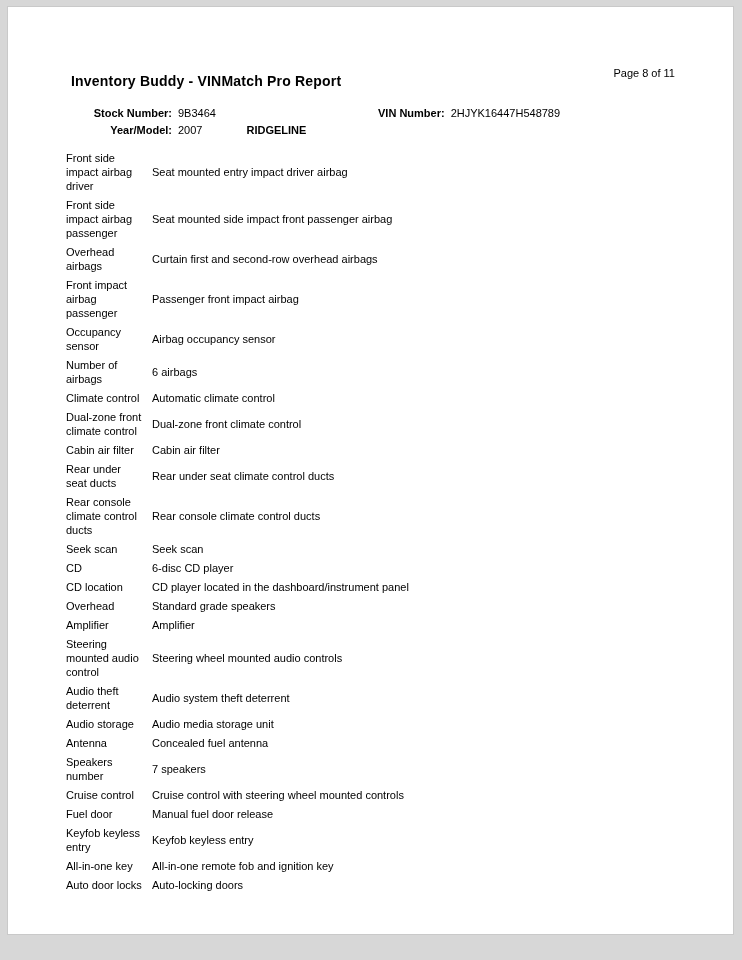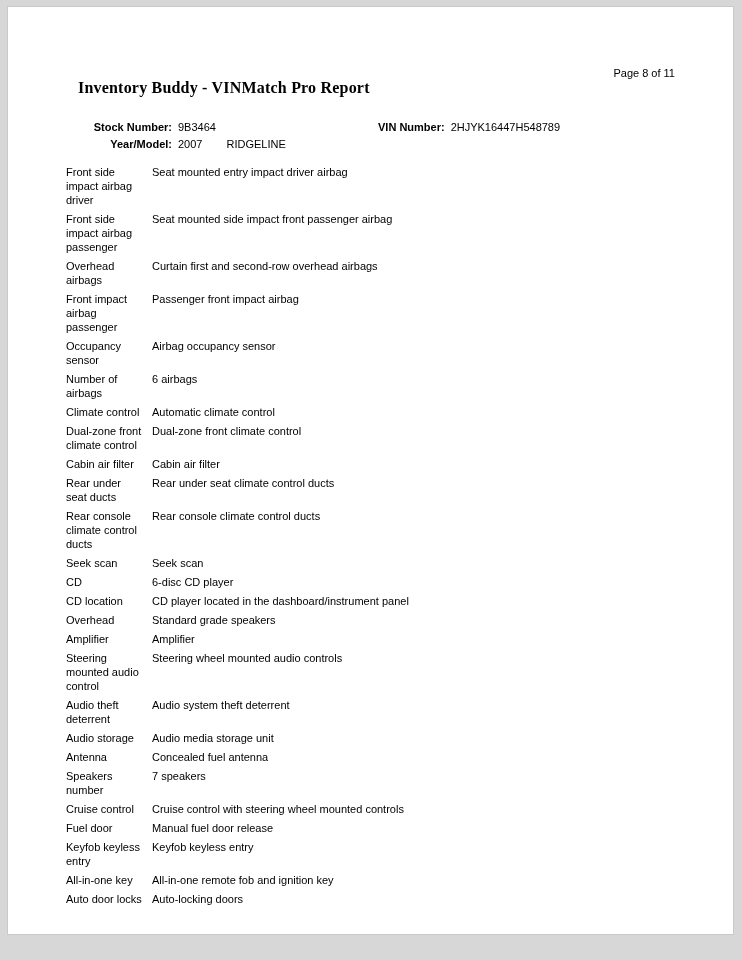--- a/index.html
+++ b/index.html
@@ -19,26 +19,25 @@
     background: #ffffff;
     border: 1px solid #c9c9c9;
     padding: 58px 58px 0 58px;
   }
   .title-row {
     display: flex;
     justify-content: space-between;
     align-items: flex-start;
   }
   h1.report-title {
-    margin: 12px;
-    font-size: 16px;
+    margin: 5px;
+    font-size: 14px;
     line-height: 22px;
     font-weight: bold;
     letter-spacing: 0.2px;
-    font-family: Liberation Serif, serif;
   }
   .page-indicator {
     font-size: 11px;
     margin-top: 2px;
     white-space: nowrap;
     margin-left: 42px;
   }
   .field-lines { margin-top: 8px; }
   .field-line {
     position: relative;
@@ -48,25 +47,25 @@
   }
   .flabel {
     display: inline-block;
     width: 106px;
     text-align: right;
     font-weight: bold;
   }
   .fvalue { margin-left: 6px; }
   .vin-group { position: absolute; left: 312px; top: 0; }
   .vin-group .flabel-inline { font-weight: bold; }
-  .model { margin-left: 24px; }
+  .model { margin-left: 44px; font-weight: bold; }
   .features { margin-top: 12px; }
   .feature-row {
     display: flex;
-    align-items: flex-start;
+    align-items: center;
     font-size: 11px;
     line-height: 14px;
     margin-bottom: 5px;
   }
   .fl { width: 77px; margin-right: 9px; }
   .fv { flex: 1; }
 </style>
 </head>
 <body>
 

